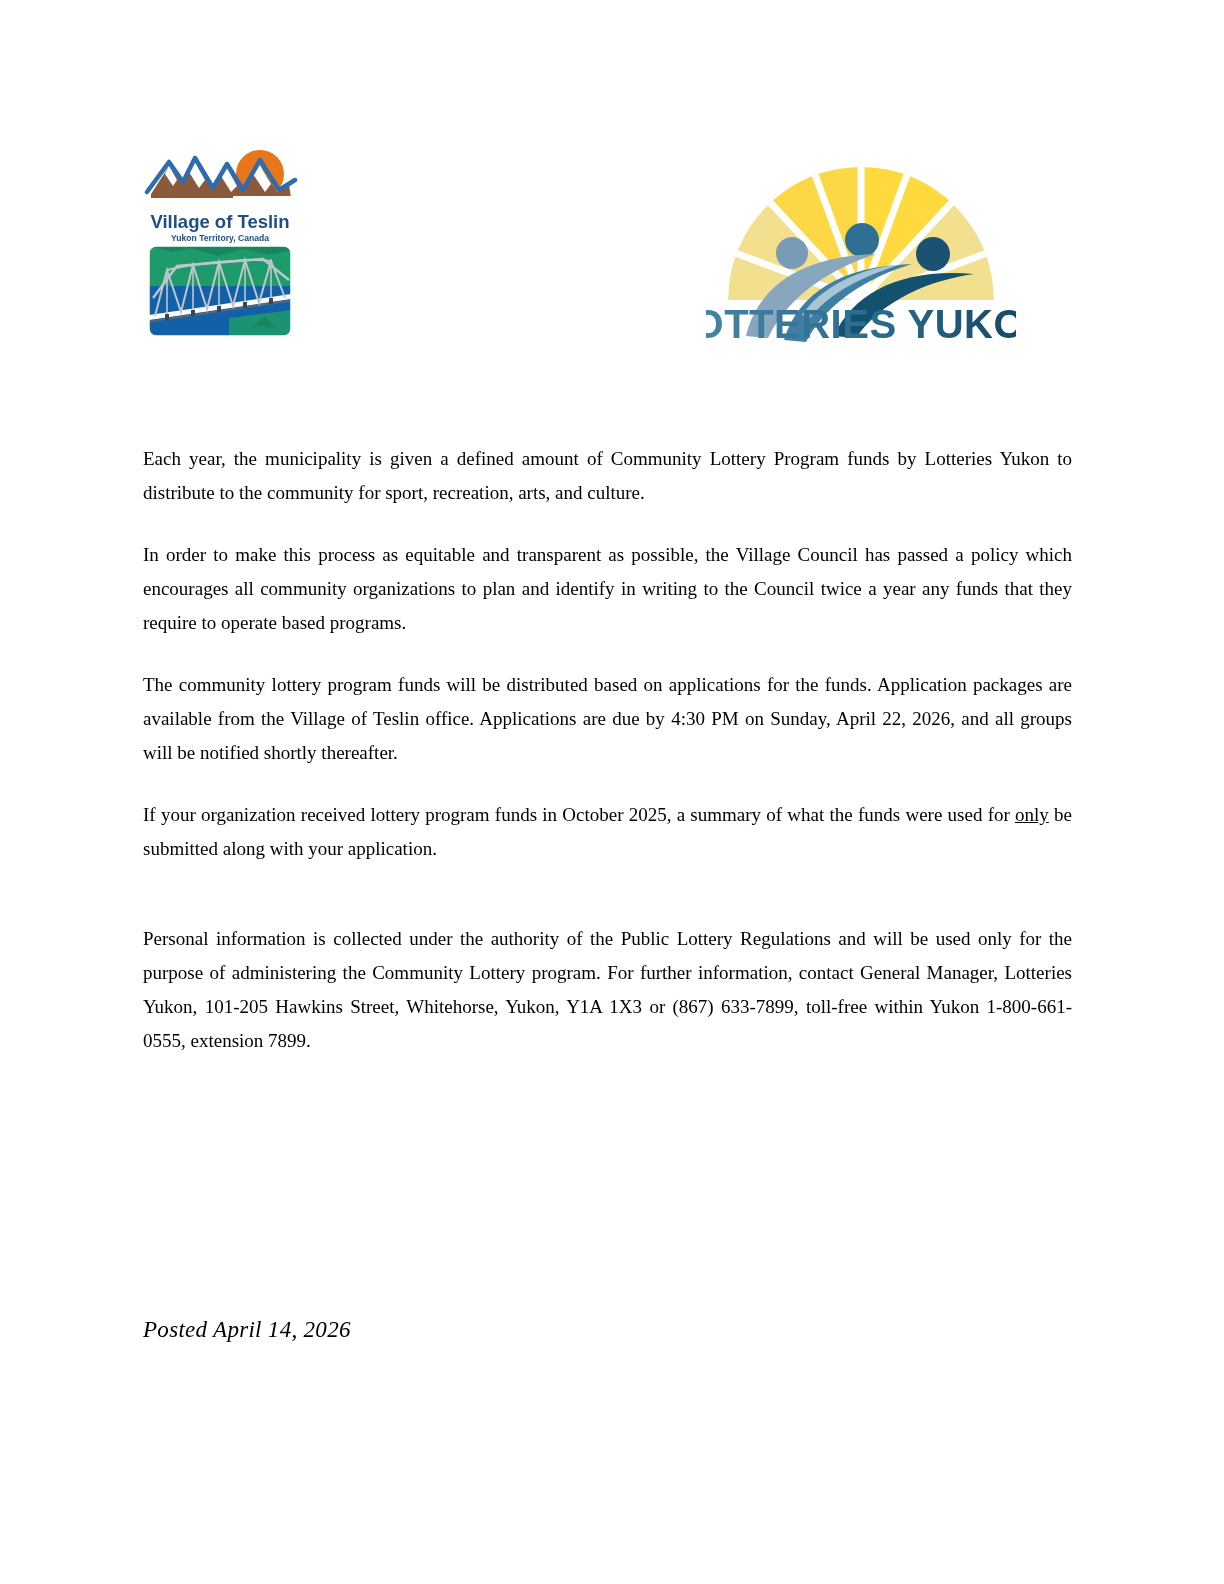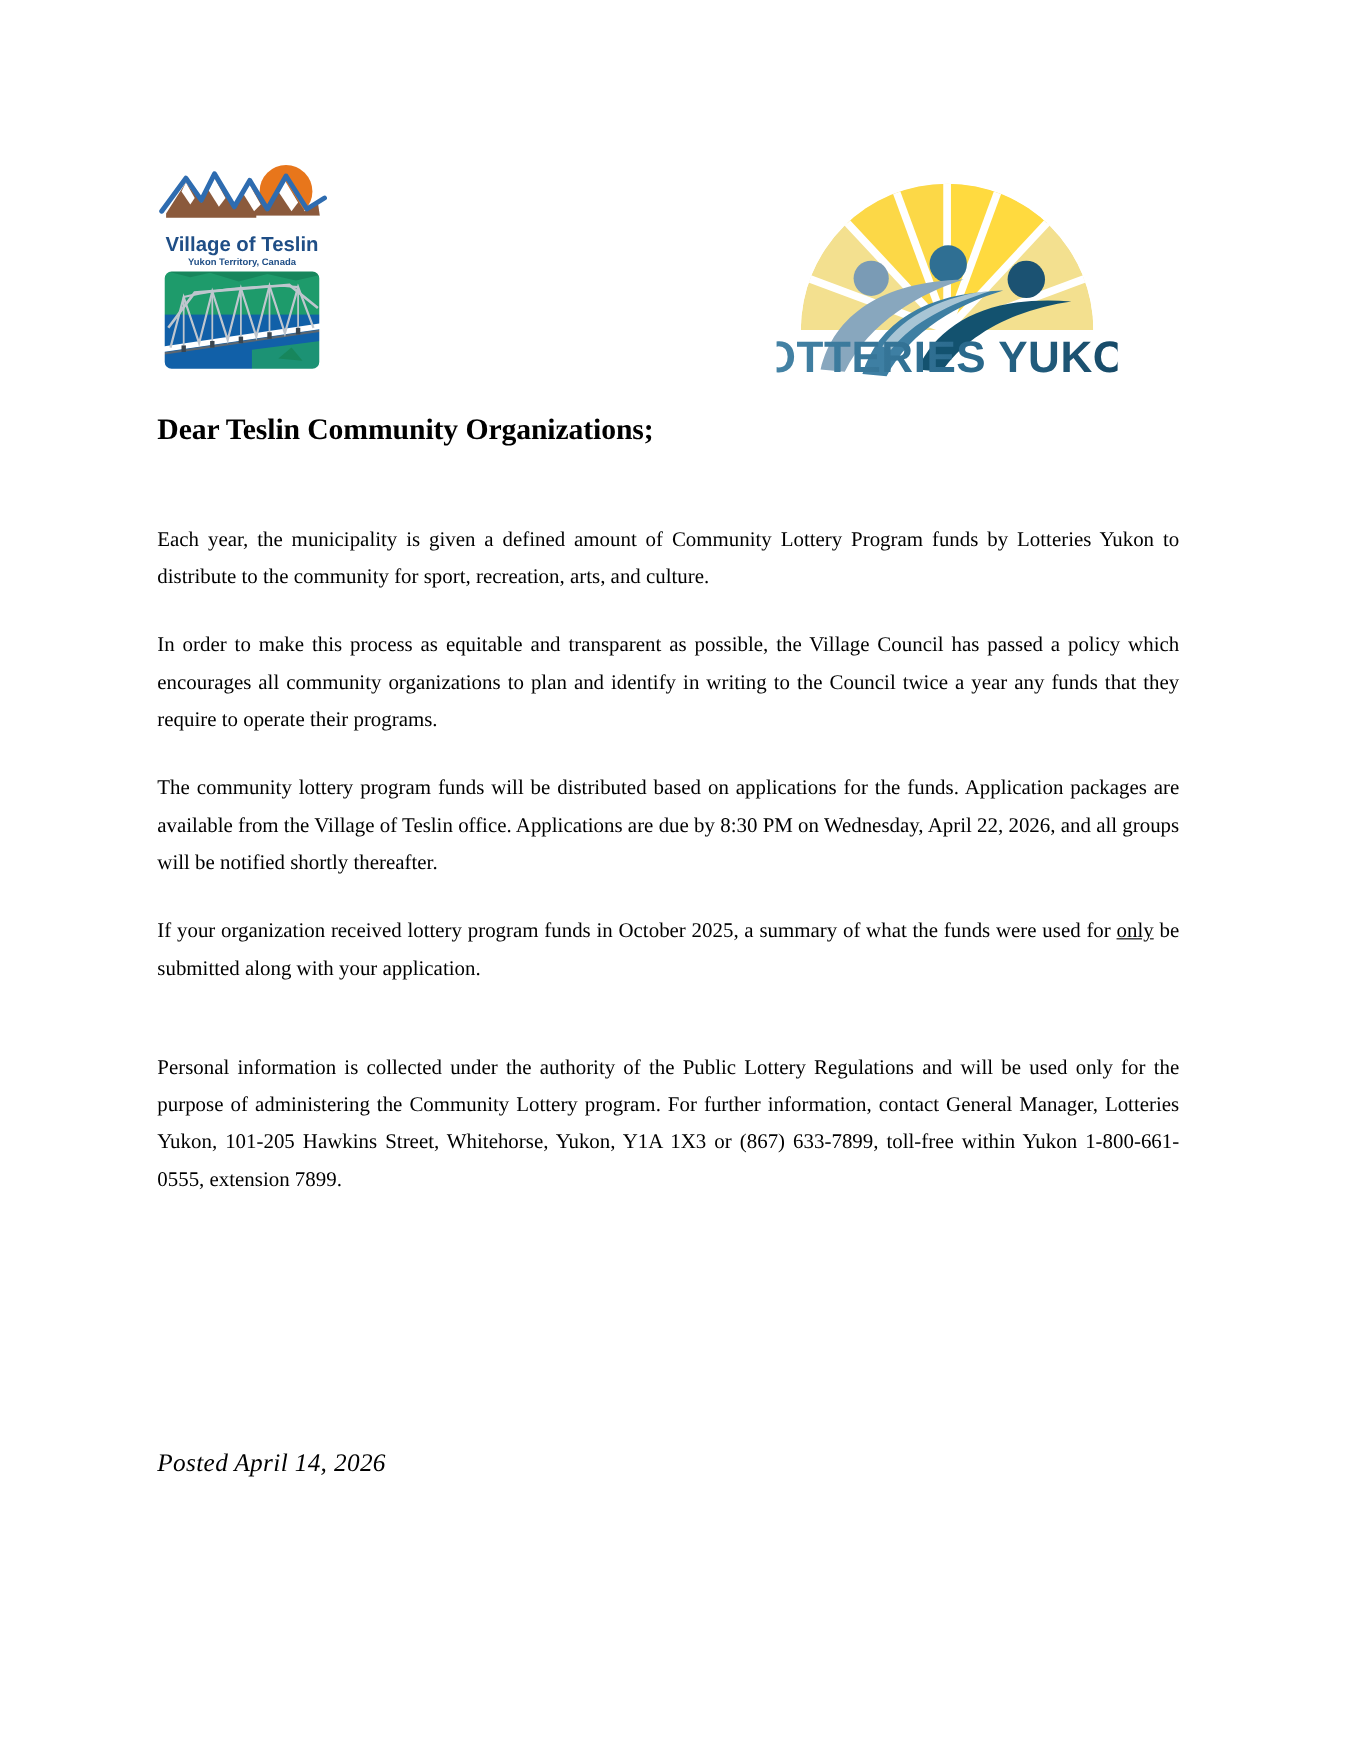--- a/index.html
+++ b/index.html
@@ -206,33 +206,32 @@
           <path d="M96 175 C116 146 154 128 196 124 C158 136 124 152 104 178 Z" fill="#ffffff" opacity="0.55"></path>
         </g>
 
         <text x="155" y="198" text-anchor="middle" font-family="'Liberation Sans', sans-serif" font-size="40" font-weight="bold" letter-spacing="0.5" fill="url(#wordGrad)">LOTTERIES YUKON</text>
       </svg>
     </div>
   </div>
 
   <div class="letter">
 
-    <div class="salutation">Dear Teslin Community Organizations;</div>
 
     <div class="gap-after-salutation"></div>
 
     <p class="body-par">Each year, the municipality is given a defined amount of Community Lottery Program funds by Lotteries Yukon to distribute to the community for sport, recreation, arts, and culture.</p>
 
     <div class="par-gap"></div>
 
-    <p class="body-par">In order to make this process as equitable and transparent as possible, the Village Council has passed a policy which encourages all community organizations to plan and identify in writing to the Council twice a year any funds that they require to operate their programs.</p>
-
-    <div class="par-gap"></div>
-
-    <p class="body-par">The community lottery program funds will be distributed based on applications for the funds. Application packages are available from the Village of Teslin office. Applications are due by 8:30 PM on Wednesday, April 22, 2026, and all groups will be notified shortly thereafter.</p>
+    <p class="body-par">In order to make this process as equitable and transparent as possible, the Village Council has passed a policy which encourages all community organizations to plan and identify in writing to the Council twice a year any funds that they require to operate based programs.</p>
+
+    <div class="par-gap"></div>
+
+    <p class="body-par">The community lottery program funds will be distributed based on applications for the funds. Application packages are available from the Village of Teslin office. Applications are due by 4:30 PM on Sunday, April 22, 2026, and all groups will be notified shortly thereafter.</p>
 
     <div class="par-gap"></div>
 
     <p class="body-par"><span> If your organization received lottery program funds in October 2025, a summary of what the funds were used for </span><u class="must-underline">only</u><span> be submitted along with your application.</span></p>
 
     <div class="par-gap"></div>
 
 
     <div class="par-gap"></div>
 

